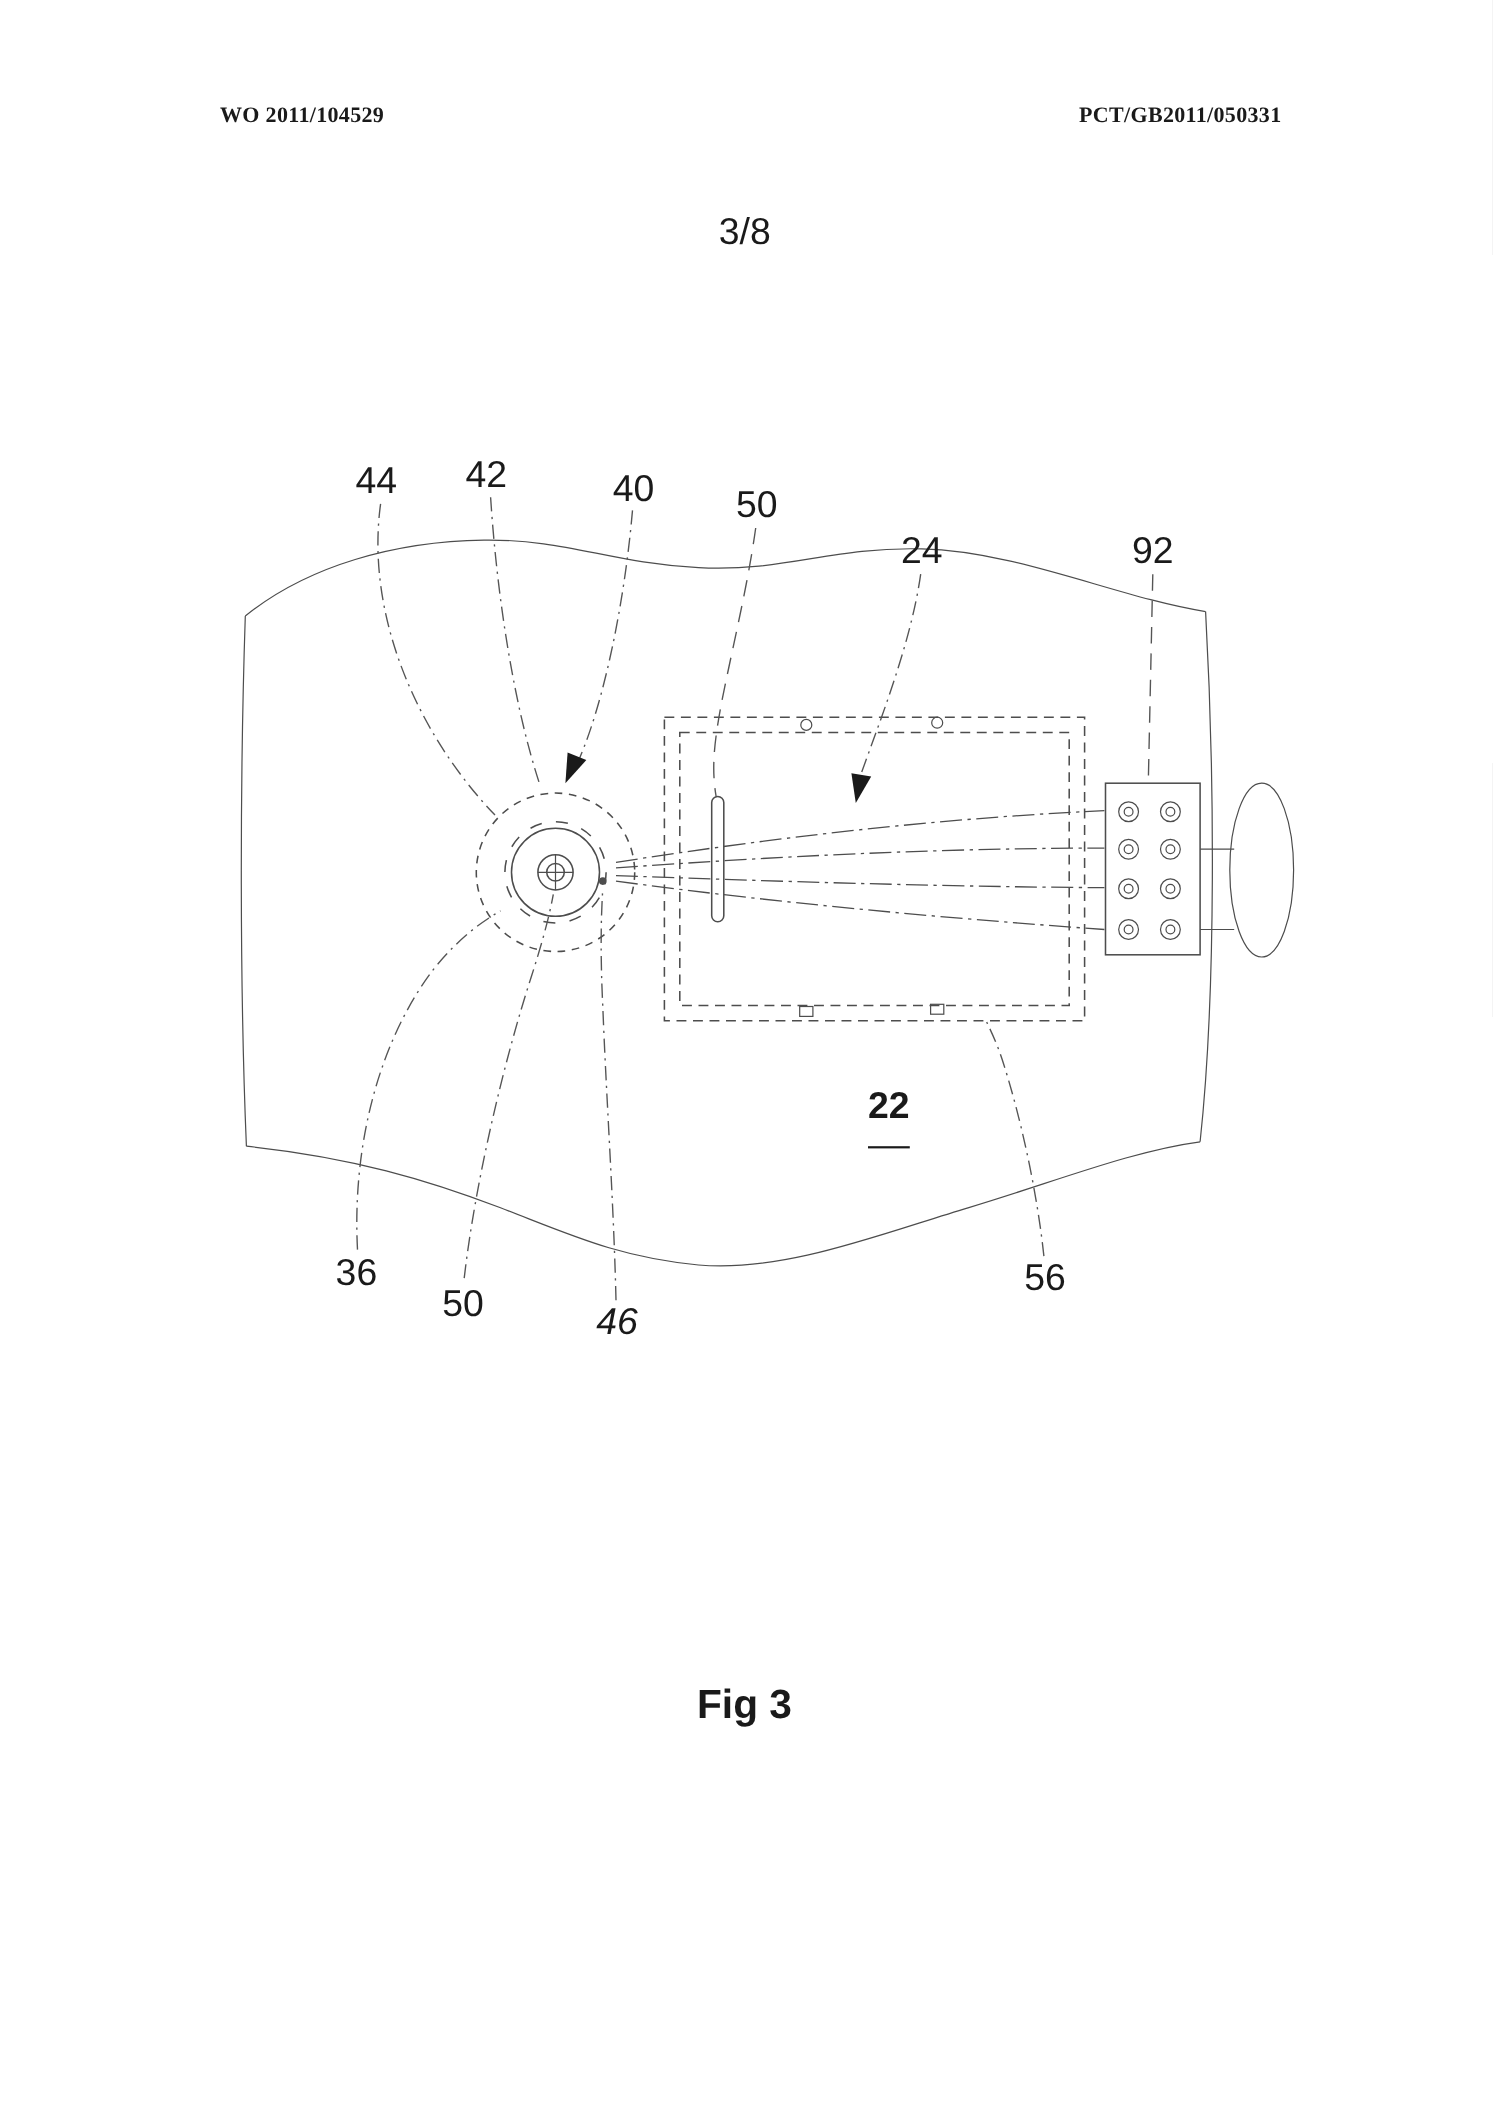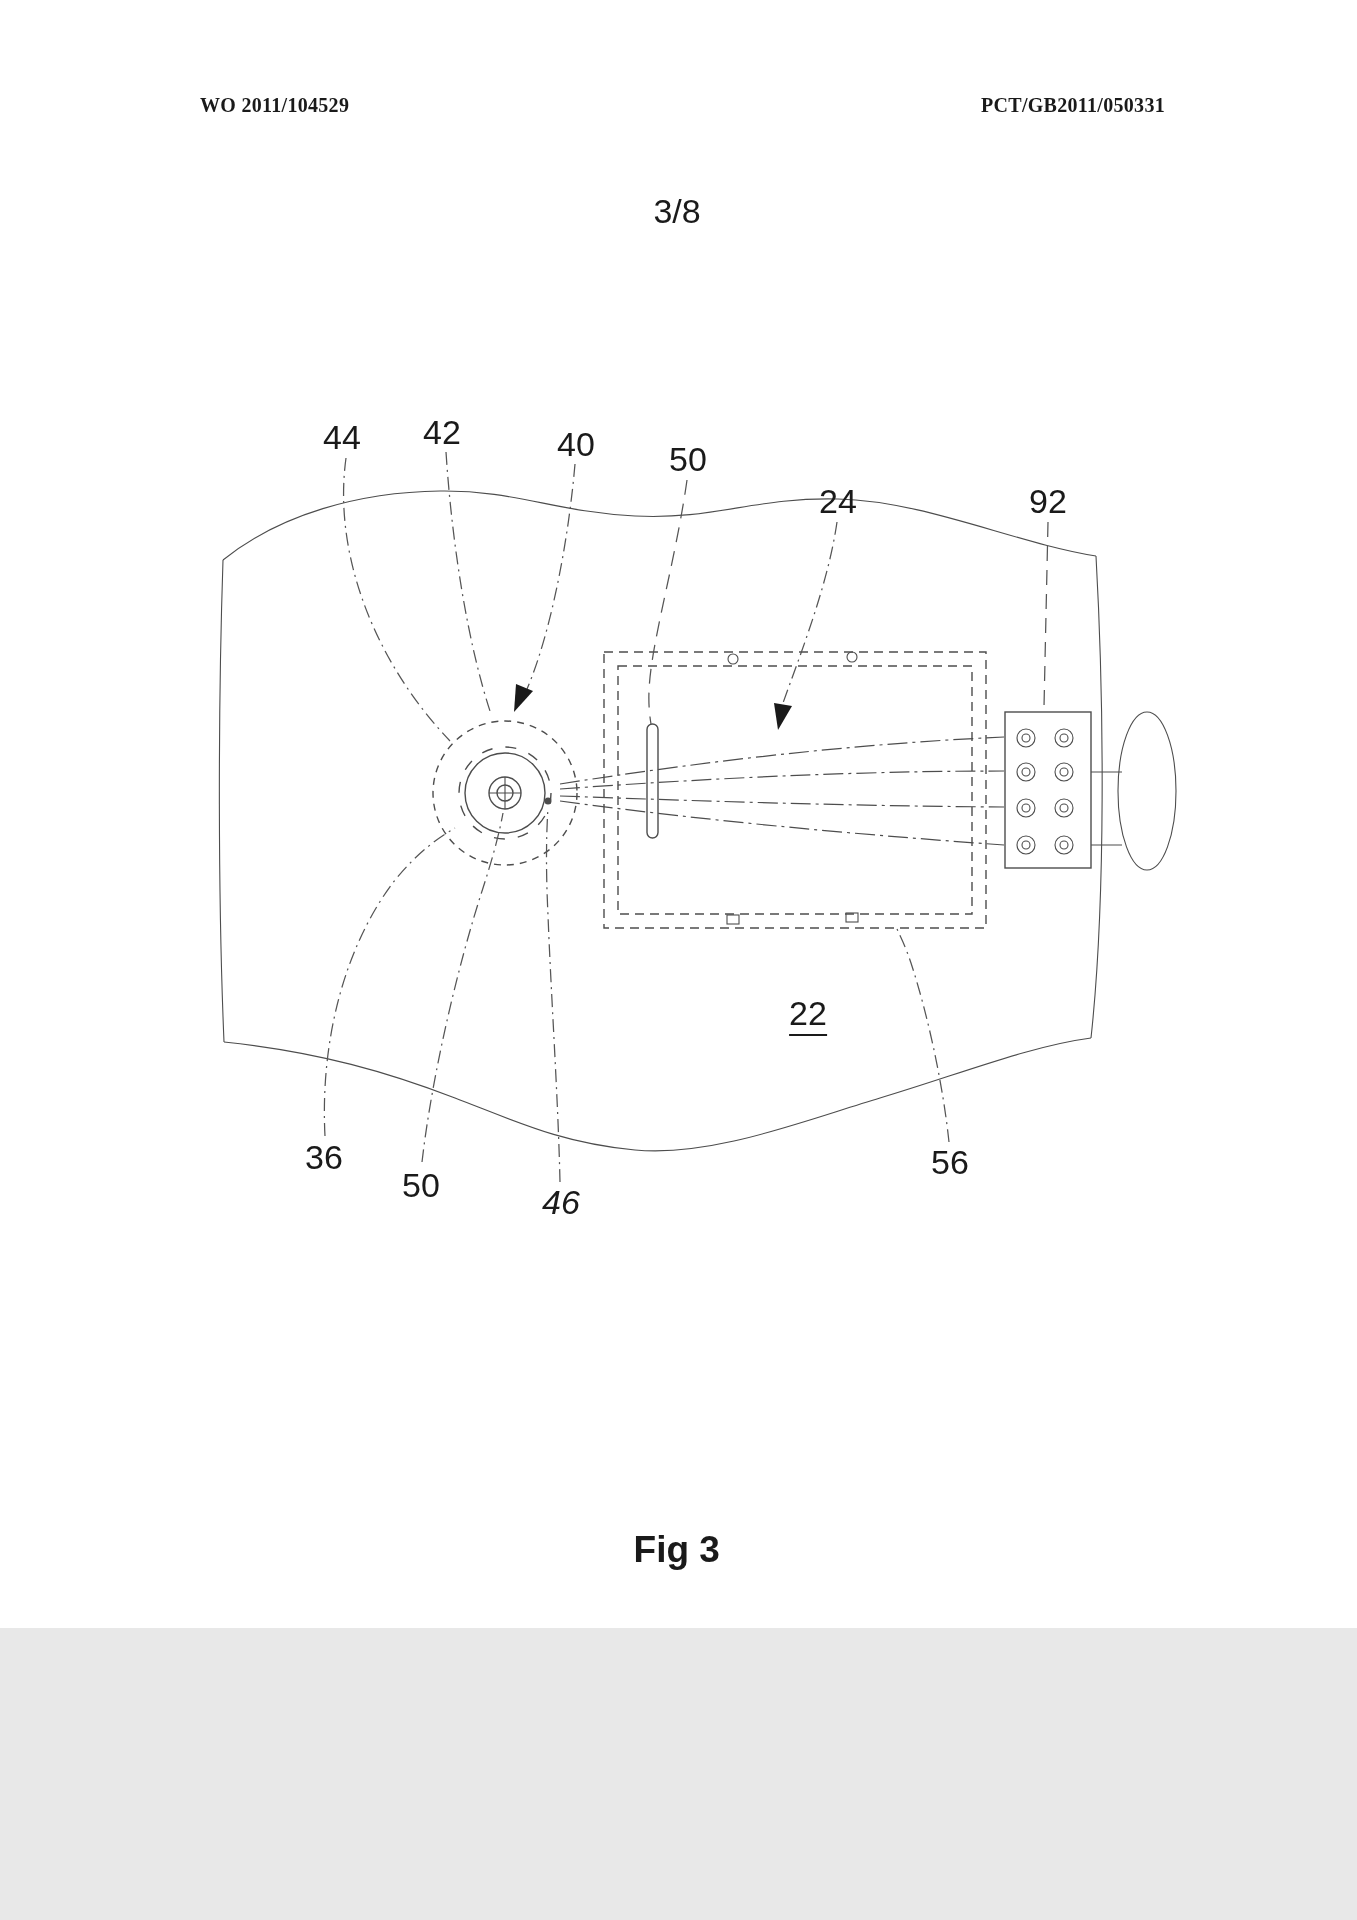--- a/index.html
+++ b/index.html
@@ -1,18 +1,18 @@
 <!DOCTYPE html>
 <html><head>
 <meta charset="utf-8">
 <style>
   html,body{margin:0;padding:0;background:#e8e8e8;}
   .page{
     position:relative;
-    width:1357px;height:1628px;
+    width:1357px;height:1920px;
     background:#ffffff;
     margin:0 auto;
     overflow:hidden;
     font-family:"Liberation Sans", sans-serif;
     color:#1a1a1a;
   }
   .hdr{
     position:absolute;
     font-family:"Liberation Serif", serif;
     font-weight:bold;
@@ -40,21 +40,22 @@
   }
   .ref{
     position:absolute;
     font-size:34px;
     line-height:1;
     transform:translate(-50%,-50%);
     white-space:nowrap;
   }
   .ref.underlined{
     border-bottom:2.5px solid #1a1a1a;
-    padding-bottom:4px;
+    padding-bottom:20px;
+    font-weight:bold;
   }
   
   .ln{stroke:#4d4d4d;fill:none;stroke-width:1.4;}
   .thin{stroke-width:1.1;}
   .leader{stroke:#555;fill:none;stroke-width:1.25;stroke-dasharray:13 5 2 5;}
   .leader-dashed{stroke:#555;fill:none;stroke-width:1.25;stroke-dasharray:15 9;}
   .centerline{stroke:#4d4d4d;fill:none;stroke-width:1.2;stroke-dasharray:20 5 3 5;}
   .dashed{stroke-dasharray:9 6;}
   .arrowhead{fill:#1a1a1a;stroke:none;}
 </style>

